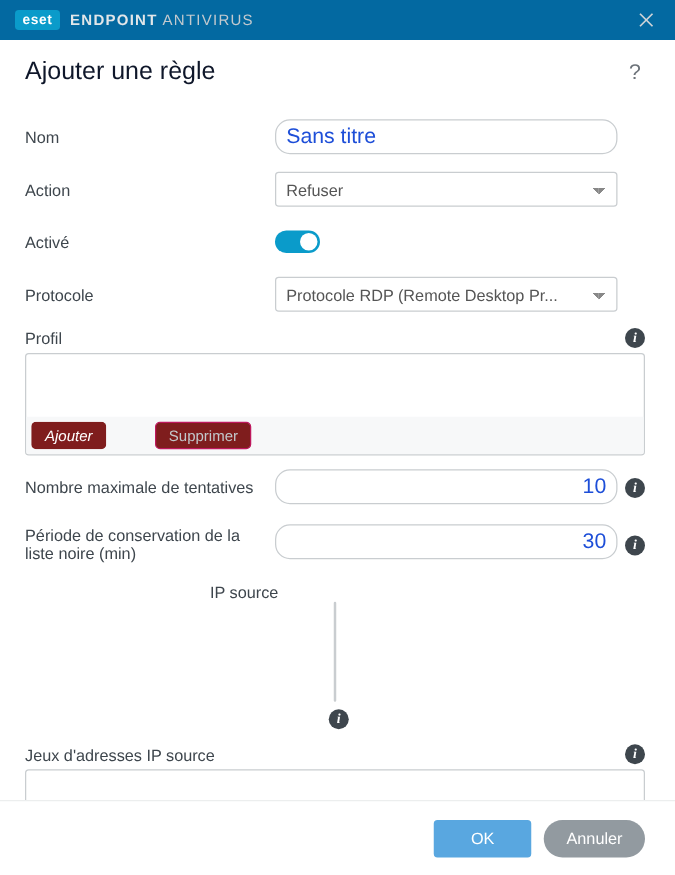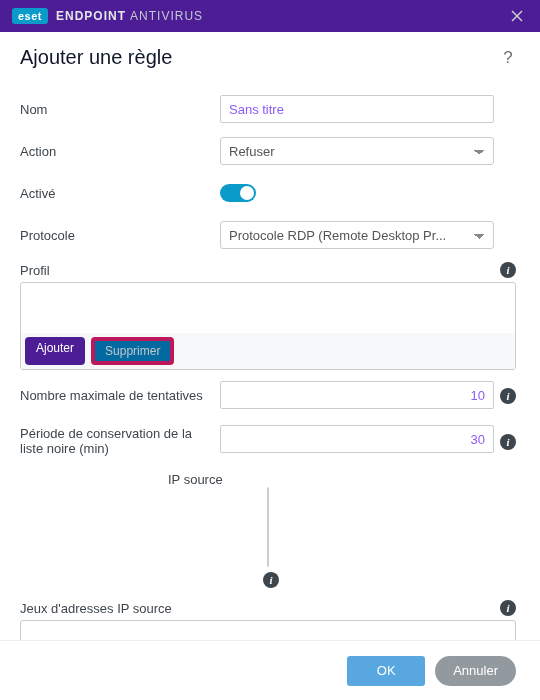--- a/index.html
+++ b/index.html
@@ -1,18 +1,18 @@
 <!DOCTYPE html>
 <html><head>
 <meta charset="utf-8">
 <style>
   * { box-sizing: border-box; margin: 0; padding: 0; font-family: "Segoe UI", Arial, sans-serif; }
   body { width: 540px; height: 700px; background: #fff; overflow: hidden; position: relative; }
 
-  .titlebar { height: 32px; background: #4c1d95; display: flex; align-items: center; padding: 0 8px 0 12px; color: #d5d9dc; }
+  .titlebar { height: 32px; background: #0369a1; display: flex; align-items: center; padding: 0 8px 0 12px; color: #d5d9dc; }
   .brand-badge { background: #0a9bca; color: #fff; font-weight: 700; font-size: 11px; padding: 2px 6px; border-radius: 3px; letter-spacing: 0.5px; }
   .brand-text { margin-left: 8px; font-size: 12px; letter-spacing: 1px; font-weight: 600; color: #e2e6e9; }
   .brand-text2 { margin-left: 4px; font-size: 12px; letter-spacing: 1px; font-weight: 300; color: #c3c9ce; }
   .titlebar-spacer { flex: 1; }
   .close-x { width: 30px; height: 32px; display:flex; align-items:center; justify-content:center; cursor:pointer; }
   .close-x svg { stroke: #cfd3d7; }
 
   .content-wrap { position: absolute; top: 32px; left: 0; right: 0; bottom: 60px; padding: 14px 22px 8px 20px; overflow: hidden; }
   .heading { display: flex; align-items: center; margin-bottom: 18px; }
   .heading h1 { font-size: 20px; font-weight: 400; color: #0f172a; flex:1; }
@@ -22,36 +22,36 @@
   .scroller::-webkit-scrollbar { width: 5px; }
   .scroller::-webkit-scrollbar-thumb { background: #c6cacc; border-radius: 3px; }
   .scroller::-webkit-scrollbar-track { background: transparent; }
 
   .row { display: flex; align-items: center; margin-bottom: 12px; min-height: 30px; }
   .row .label { width: 200px; font-size: 13px; color: #3e464d; padding-right: 8px; }
   .row .field { flex: 1; display:flex; align-items:center; }
   .row .info { width: 22px; text-align: right; font-size: 14px; color: #3e464d; }
   .info-i { display:inline-flex; width:16px; height:16px; border-radius:50%; background:#3e464d; color:#fff; font-size:11px; font-style:italic; font-weight:700; align-items:center; justify-content:center; font-family: Georgia, serif; }
 
-  input[type=text] { width: 100%; height: 28px; border: 1px solid #c9cdd0; border-radius: 2px; padding: 0 8px; font-size: 13px; color: #8b5cf6; }
+  input[type=text] { width: 100%; height: 28px; border: 1px solid #c9cdd0; border-radius: 12px; padding: 0 8px; font-size: 17px; color: #1d4ed8; }
   input.num { text-align: right; }
   select { width: 100%; height: 28px; border: 1px solid #c9cdd0; border-radius: 3px; padding: 0 24px 0 8px; font-size: 13px; color: #555; background:#fff; appearance:none; background-image: linear-gradient(45deg, transparent 50%, #888 50%), linear-gradient(135deg, #888 50%, transparent 50%); background-position: calc(100% - 14px) 12px, calc(100% - 9px) 12px; background-size: 5px 5px, 5px 5px; background-repeat: no-repeat; }
 
   .toggle { width: 36px; height: 18px; border-radius: 9px; background: #0a9bca; position: relative; cursor: pointer; }
   .toggle .knob { position: absolute; right: 2px; top: 2px; width: 14px; height: 14px; border-radius: 50%; background: #fff; }
 
   .section-label-row { display:flex; align-items:center; margin-top: 6px; margin-bottom: 4px; }
   .section-label-row .slabel { font-size:13px; color:#3e464d; flex:1; }
   .listbox { border: 1px solid #c9cdd0; border-radius: 3px; background: #fff; overflow: hidden; margin-bottom: 10px; }
   .listbox .area { min-height: 50px; padding: 6px; font-size: 12px; color:#666; }
   .listbox .bar { background: #f7f8f9; padding: 4px 4px; display:flex; gap:6px; }
 
   .pill { font-size: 12px; padding: 3px 10px; border-radius: 4px; border:1px solid transparent; cursor: pointer; }
-  .pill.primary { background: #4c1d95; color: #fff; }
-  .pill.disabled { background: #0369a1; border:4px solid #be185d; color: #c2c7ca; cursor: default; }
+  .pill.primary { background: #7f1d1d; color: #fff; font-style: italic; }
+  .pill.disabled { background: #7f1d1d; border:1px solid #be185d; color: #c2c7ca; cursor: default; margin-left: 33px; }
 
   .textarea-like { width:100%; height: 80px; border:1px solid #c9cdd0; border-radius:3px; background:#fff; }
 
   .footer { position: absolute; left: 0; right: 0; bottom: 0; height: 60px; border-top: 1px solid #eceeee; display: flex; align-items: center; justify-content: flex-end; padding: 0 24px; gap: 10px; }
   .btn { min-width: 78px; height: 30px; border-radius: 3px; font-size: 13px; border:none; cursor:pointer; padding: 0 18px; }
   .btn.ok { background: #59a7e0; color: #fff; }
   .btn.cancel { background: #929aa0; color: #fff; border-radius: 15px; }
 
   .row.align-top { align-items: center; }
   .row.align-top .label { padding-top: 4px; }

